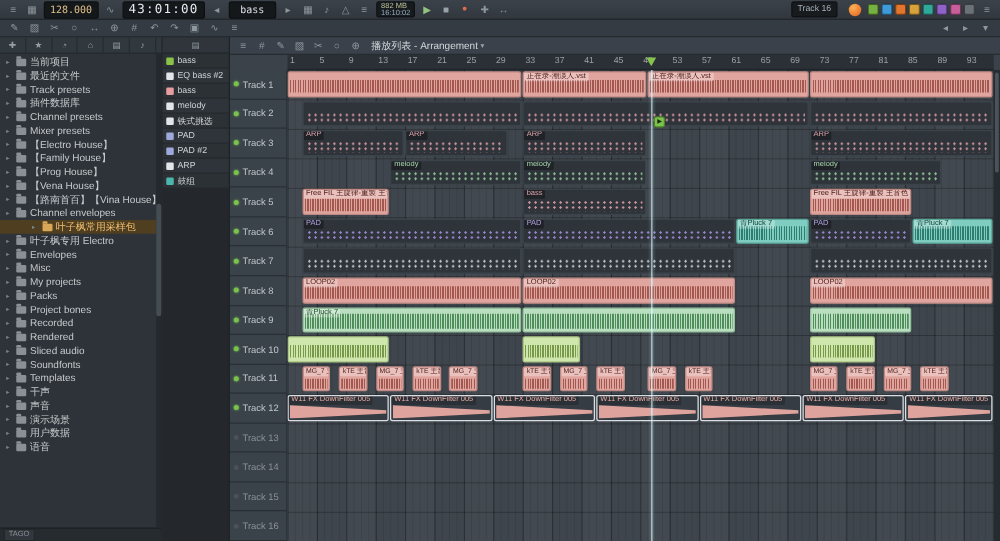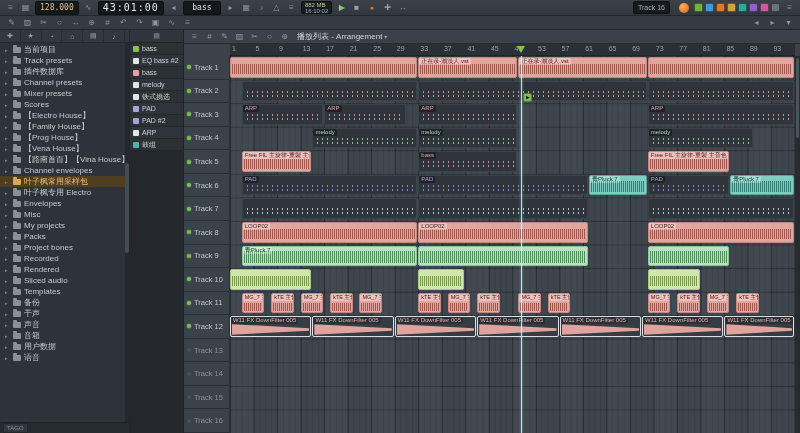--- a/index.html
+++ b/index.html
@@ -42,21 +42,21 @@
 
   
   #browser{width:130px;background:#2d3338;border-right:1px solid #212629;display:flex;flex-direction:column;position:relative;flex:none;}
   .browser-tabs{height:13px;display:flex;background:#31383e;border-bottom:1px solid #24292d;padding-right:4px;}
   .btab{flex:1;display:flex;align-items:center;justify-content:center;font-size:7px;color:#98a0a7;border-right:1px solid #272c30;}
   .browser-list{flex:1;overflow:hidden;padding-top:1px;}
   .bitem{height:11px;display:flex;align-items:center;gap:3px;padding-left:5px;font-size:8px;color:#c6cacd;white-space:nowrap;overflow:hidden;}
   .bitem .arrow{font-size:5px;color:#7d858c;width:5px;flex:none;}
   .bitem .folder{width:8px;height:6px;background:#8a9096;border-radius:1px;flex:none;position:relative;}
   .bitem .folder::before{content:"";position:absolute;top:-2px;left:0;width:4px;height:2px;background:#8a9096;border-radius:1px 1px 0 0;}
-  .bitem.selected{background:#4f3f20;color:#f2bf72;}
+  .bitem.selected{background:#4f3f20;color:#f2bf72;justify-content:center;}
   .bitem.selected .folder,.bitem.selected .folder::before{background:#d8a858;}
   .browser-bottom{height:11px;background:#262b2f;border-top:1px solid #1d2124;display:flex;align-items:center;padding-left:3px;}
   .tag{font-size:6px;color:#8a9197;background:#31373c;border:1px solid #22272a;padding:0 3px;line-height:8px;border-radius:1px;}
   .browser-scroll{position:absolute;right:0;top:13px;bottom:11px;width:4px;background:#24292d;}
   .browser-scroll .thumb{position:absolute;top:120px;left:0;right:0;height:90px;background:#454d54;border-radius:2px;}
 
   
   #picker{width:54px;background:#24282c;border-right:1px solid #1e2327;display:flex;flex-direction:column;flex:none;}
   .picker-head{height:13px;background:#2f353b;border-bottom:1px solid #1f2428;display:flex;align-items:center;justify-content:center;font-size:7px;color:#8f979e;}
   .picker-list{display:flex;flex-direction:column;}
@@ -222,45 +222,45 @@
         </div>
       <div class="browser-list">
           <div class="bitem">
             <span class="arrow">▸</span>
             <span class="folder"></span>
             <span>当前项目</span>
           </div>
           <div class="bitem">
             <span class="arrow">▸</span>
             <span class="folder"></span>
+            <span>最近的文件</span>
+          </div>
+          <div class="bitem">
+            <span class="arrow">▸</span>
+            <span class="folder"></span>
             <span>Track presets</span>
           </div>
           <div class="bitem">
             <span class="arrow">▸</span>
             <span class="folder"></span>
             <span>插件数据库</span>
           </div>
           <div class="bitem">
             <span class="arrow">▸</span>
             <span class="folder"></span>
             <span>Channel presets</span>
           </div>
           <div class="bitem">
             <span class="arrow">▸</span>
             <span class="folder"></span>
             <span>Mixer presets</span>
           </div>
           <div class="bitem">
             <span class="arrow">▸</span>
             <span class="folder"></span>
-            <span>Scores</span>
-          </div>
-          <div class="bitem">
-            <span class="arrow">▸</span>
-            <span class="folder"></span>
             <span>【Electro House】</span>
           </div>
           <div class="bitem">
             <span class="arrow">▸</span>
             <span class="folder"></span>
             <span>【Family House】</span>
           </div>
           <div class="bitem">
             <span class="arrow">▸</span>
             <span class="folder"></span>
@@ -327,41 +327,41 @@
             <span>Rendered</span>
           </div>
           <div class="bitem">
             <span class="arrow">▸</span>
             <span class="folder"></span>
             <span>Sliced audio</span>
           </div>
           <div class="bitem">
             <span class="arrow">▸</span>
             <span class="folder"></span>
+            <span>Soundfonts</span>
+          </div>
+          <div class="bitem">
+            <span class="arrow">▸</span>
+            <span class="folder"></span>
             <span>Templates</span>
           </div>
           <div class="bitem">
             <span class="arrow">▸</span>
             <span class="folder"></span>
-            <span>备份</span>
-          </div>
-          <div class="bitem">
-            <span class="arrow">▸</span>
-            <span class="folder"></span>
             <span>干声</span>
           </div>
           <div class="bitem">
             <span class="arrow">▸</span>
             <span class="folder"></span>
             <span>声音</span>
           </div>
           <div class="bitem">
             <span class="arrow">▸</span>
             <span class="folder"></span>
-            <span>音箱</span>
+            <span>演示场景</span>
           </div>
           <div class="bitem">
             <span class="arrow">▸</span>
             <span class="folder"></span>
             <span>用户数据</span>
           </div>
           <div class="bitem">
             <span class="arrow">▸</span>
             <span class="folder"></span>
             <span>语音</span>

